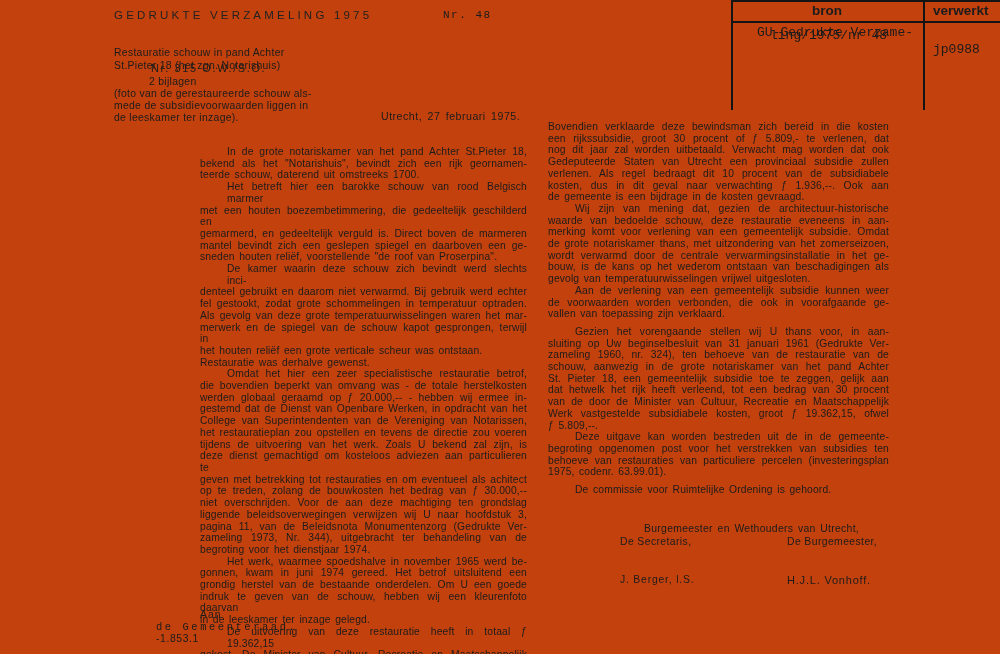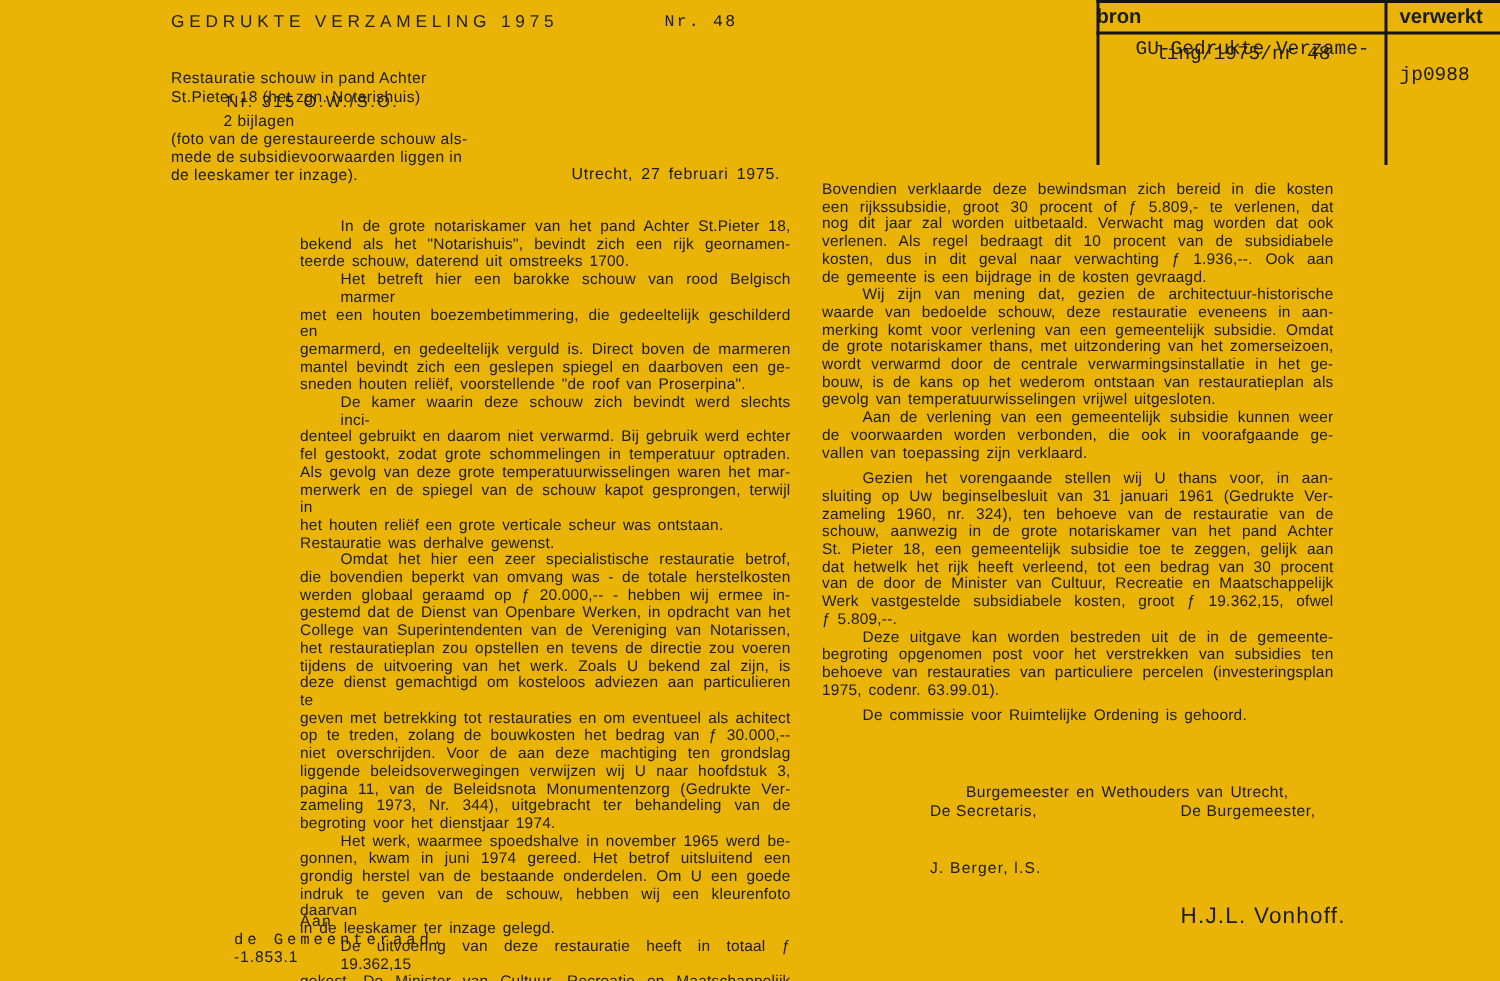--- a/index.html
+++ b/index.html
@@ -1,19 +1,19 @@
 <!DOCTYPE html>
 <html><head>
 <meta charset="utf-8">
 <style>
   html,body{margin:0;padding:0;background:#e8e8e8;}
   .page{
     position:relative;
     width:1000px;height:654px;
-    background:#eab308;
+    background:#c2410c;
     color:#1c1c1c;
     font-family:"Liberation Sans", sans-serif;
     overflow:hidden;
   }
   
   .abs{position:absolute;}
   .coll-title{left:114px;top:9px;font-size:11.5px;letter-spacing:3.2px;color:#222;}
   .page-nr{left:443px;top:9px;font-size:11px;letter-spacing:1.5px;font-family:Liberation Mono, monospace;}
   .doc-nr{left:151px;top:30px;font-size:11px;letter-spacing:1.6px;margin-top:32px;}
   .subject{left:114px;top:47px;font-size:10.4px;letter-spacing:.3px;line-height:12.5px;}
@@ -21,21 +21,21 @@
   .attach-note{left:114px;top:88px;font-size:10.4px;letter-spacing:.3px;line-height:12px;}
   .dateline{left:381px;top:110px;font-size:10.6px;letter-spacing:.5px;word-spacing:2px;}
   
   .stamp{left:731px;top:0;width:269px;height:110px;}
   .stamp .rule{position:absolute;background:#141414;}
   .stamp .v-left{left:0;top:0;width:2px;height:110px;}
   .stamp .v-mid{left:192px;top:0;width:2px;height:110px;}
   .stamp .h-top{left:0;top:0;width:269px;height:2px;}
   .stamp .h-head{left:0;top:21px;width:269px;height:2px;}
   .stamp .hdr{position:absolute;top:3px;font-weight:bold;font-size:13.5px;font-family:"Liberation Sans",sans-serif;}
-  .stamp .hdr-bron{left:0;width:192px;text-align:left;}
+  .stamp .hdr-bron{left:0;width:192px;text-align:center;}
   .stamp .hdr-verwerkt{left:202px;}
   .stamp .mono{position:absolute;font-family:"Liberation Mono", monospace;font-size:13px;letter-spacing:0;}
   .stamp .bron1{left:26px;top:25px;}
   .stamp .bron2{left:3px;top:28px;padding-left:36px;}
   .stamp .verw{left:202px;top:42px;}
   
   .col{position:absolute;font-size:10.3px;line-height:11.7px;letter-spacing:.15px;word-spacing:1.5px;}
   .col-left{left:200px;top:146px;width:327px;}
   .col-right{left:548px;top:121px;width:341px;}
   .tline{text-align:justify;text-align-last:justify;white-space:normal;}
@@ -44,21 +44,21 @@
   .pspace{height:6px;}
   
   .to-label{left:200px;top:609px;font-size:10.4px;letter-spacing:1px;}
   .to-name{left:156px;top:621px;font-size:10.4px;letter-spacing:2.6px;font-family:Liberation Mono, monospace;}
   .file-code{left:156px;top:633px;font-size:10.4px;letter-spacing:.6px;}
   
   .sig-org{left:644px;top:523px;font-size:10.4px;letter-spacing:.3px;word-spacing:1.5px;}
   .sig-title-l{left:620px;top:536px;font-size:10.4px;letter-spacing:.4px;}
   .sig-title-r{left:787px;top:536px;font-size:10.4px;letter-spacing:.4px;}
   .sig-name-l{left:620px;top:574px;font-size:10.4px;letter-spacing:.8px;}
-  .sig-name-r{left:787px;top:602px;font-size:15px;letter-spacing:.8px;}
+  .sig-name-r{left:787px;top:574px;font-size:11px;letter-spacing:.8px;}
 </style>
 </head>
 <body>
 
 <div class="page">
 
   <div class="abs coll-title">GEDRUKTE VERZAMELING 1975</div>
   <div class="abs page-nr">Nr. 48</div>
   <div class="abs doc-nr">Nr. 315 O.W./S.O.</div>
   <div class="abs subject">
@@ -121,29 +121,30 @@
       <div class="tline">grondig herstel van de bestaande onderdelen. Om U een goede</div>
       <div class="tline">indruk te geven van de schouw, hebben wij een kleurenfoto daarvan</div>
       <div class="tline rag">in de leeskamer ter inzage gelegd.</div>
       <div class="tline ind">De uitvoering van deze restauratie heeft in totaal ƒ 19.362,15</div>
       <div class="tline">gekost. De Minister van Cultuur, Recreatie en Maatschappelijk Werk</div>
     </div>
   <div class="col col-right">
       <div class="tline">Bovendien verklaarde deze bewindsman zich bereid in die kosten</div>
       <div class="tline">een rijkssubsidie, groot 30 procent of ƒ 5.809,- te verlenen, dat</div>
       <div class="tline">nog dit jaar zal worden uitbetaald. Verwacht mag worden dat ook</div>
+      <div class="tline">Gedeputeerde Staten van Utrecht een provinciaal subsidie zullen</div>
       <div class="tline">verlenen. Als regel bedraagt dit 10 procent van de subsidiabele</div>
       <div class="tline">kosten, dus in dit geval naar verwachting ƒ 1.936,--. Ook aan</div>
       <div class="tline rag">de gemeente is een bijdrage in de kosten gevraagd.</div>
       <div class="tline ind">Wij zijn van mening dat, gezien de architectuur-historische</div>
       <div class="tline">waarde van bedoelde schouw, deze restauratie eveneens in aan-</div>
       <div class="tline">merking komt voor verlening van een gemeentelijk subsidie. Omdat</div>
       <div class="tline">de grote notariskamer thans, met uitzondering van het zomerseizoen,</div>
       <div class="tline">wordt verwarmd door de centrale verwarmingsinstallatie in het ge-</div>
-      <div class="tline">bouw, is de kans op het wederom ontstaan van restauratieplan als</div>
+      <div class="tline">bouw, is de kans op het wederom ontstaan van beschadigingen als</div>
       <div class="tline rag">gevolg van temperatuurwisselingen vrijwel uitgesloten.</div>
       <div class="tline ind">Aan de verlening van een gemeentelijk subsidie kunnen weer</div>
       <div class="tline">de voorwaarden worden verbonden, die ook in voorafgaande ge-</div>
       <div class="tline rag">vallen van toepassing zijn verklaard.</div>
       <div class="pspace"></div>
       <div class="tline ind">Gezien het vorengaande stellen wij U thans voor, in aan-</div>
       <div class="tline">sluiting op Uw beginselbesluit van 31 januari 1961 (Gedrukte Ver-</div>
       <div class="tline">zameling 1960, nr. 324), ten behoeve van de restauratie van de</div>
       <div class="tline">schouw, aanwezig in de grote notariskamer van het pand Achter</div>
       <div class="tline">St. Pieter 18, een gemeentelijk subsidie toe te zeggen, gelijk aan</div>

